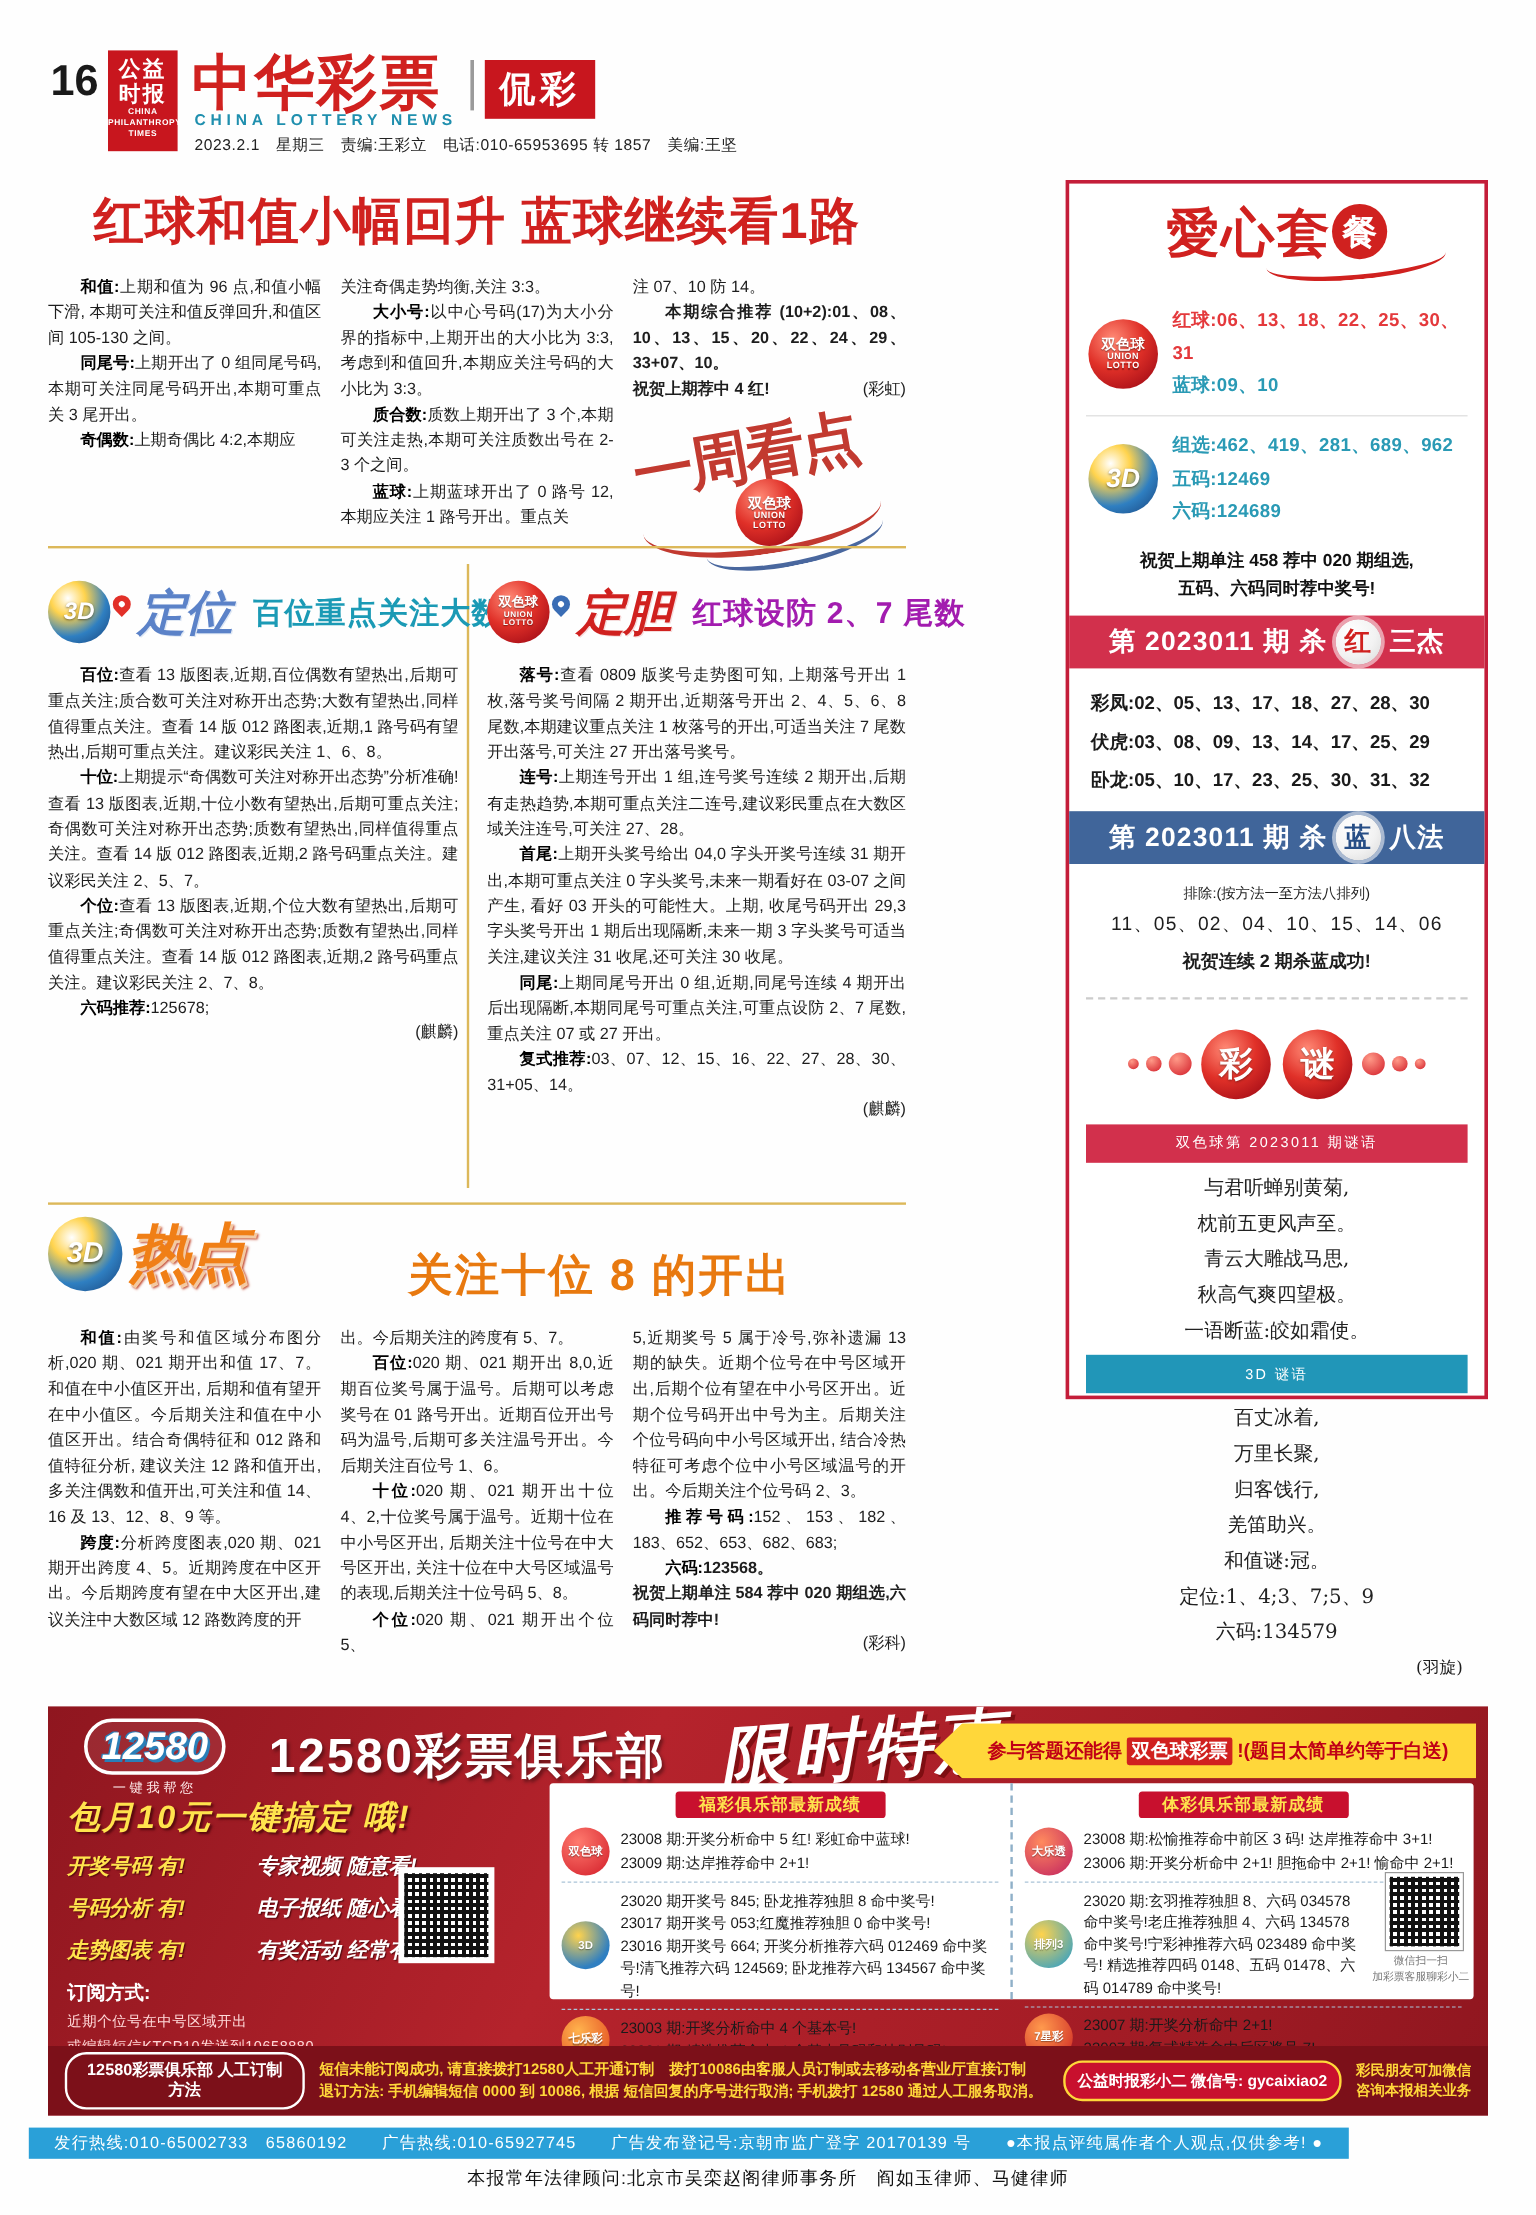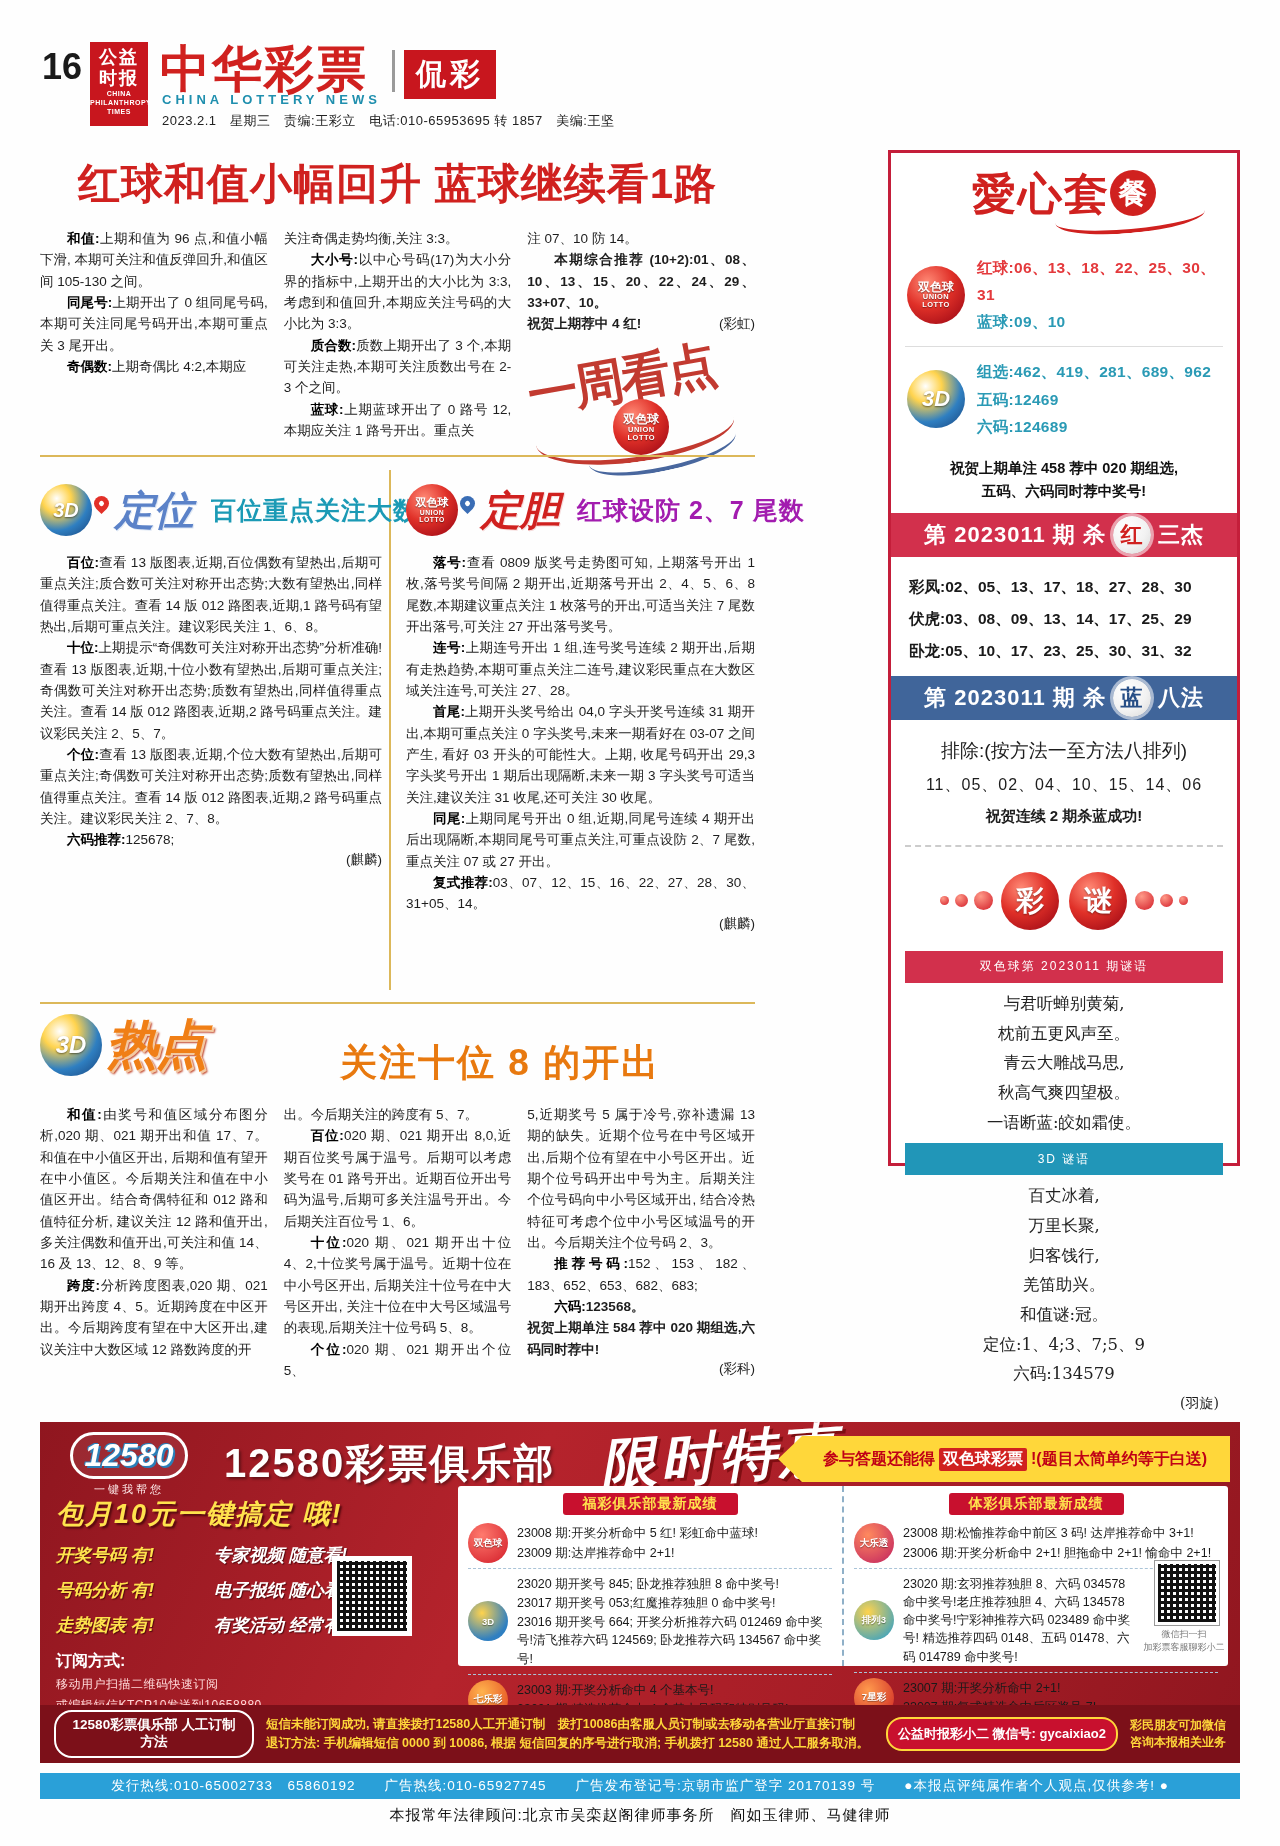--- a/index.html
+++ b/index.html
@@ -97,21 +97,21 @@
   .banner.redb{background:#d2304c;}
   .banner.blueb{background:#40659a;}
   .banner-ball{width:38px;height:38px;border-radius:50%;background:radial-gradient(circle at 35% 30%,#fff,#f2f2f2 55%,#d8d8d8);
                display:flex;align-items:center;justify-content:center;font-size:22px;font-weight:900;
                box-shadow:0 0 0 3px rgba(255,255,255,.55);}
   .banner-ball.hong{color:#d0211f;}
   .banner-ball.lan{color:#274e86;}
   .sha-lines{padding:6px 4px 2px;}
   .sha-lines div{font-size:15.5px;font-weight:bold;line-height:2.05;color:#1a1a1a;}
   .shalan{text-align:center;padding:4px 0;}
-  .shalan .l1{font-size:19px;line-height:2;}
+  .shalan .l1{font-size:12px;line-height:2;}
   .shalan .l2{font-size:16px;letter-spacing:1px;line-height:1.9;}
   .shalan .l3{font-size:15px;font-weight:900;line-height:2;}
   .dashed{border-top:2px dashed #ccc;margin:10px 0;}
   .caimi{height:88px;display:flex;align-items:center;justify-content:center;gap:6px;}
   .dot{border-radius:50%;background:radial-gradient(circle at 35% 28%,#ff9a88,#d21c28);flex:0 0 auto;}
   .d1{width:9px;height:9px;} .d2{width:13px;height:13px;} .d3{width:19px;height:19px;}
   .caimi-ball{width:58px;height:58px;border-radius:50%;flex:0 0 auto;
               background:radial-gradient(circle at 35% 28%,#ff8a76,#e03028 45%,#a80f18 85%);
               color:#fff;display:flex;align-items:center;justify-content:center;font-size:28px;font-weight:900;
               text-shadow:0 1px 2px rgba(0,0,0,.4);margin:0 2px;}
@@ -174,21 +174,21 @@
   .qr-cap{position:absolute;right:2px;top:142px;width:84px;font-size:9px;color:#777;text-align:center;line-height:1.4;margin-left:38px;}
   .ad-strip{position:absolute;left:0;right:0;bottom:0;height:58px;background:#7c1019;display:flex;
             align-items:center;gap:12px;padding:0 14px;box-sizing:border-box;}
   .strip-pill{border:2px solid #fff;color:#fff;border-radius:18px;font-size:13.5px;font-weight:900;
               padding:5px 12px;flex:0 0 172px;text-align:center;line-height:1.25;}
   .strip-mid{flex:1;color:#ffd73a;font-size:12.5px;line-height:1.55;font-weight:bold;min-width:0;}
   .strip-pill2{background:#c8102e;border:2px solid #ffd73a;color:#fff;border-radius:16px;font-size:13px;
                font-weight:900;padding:6px 10px;flex:0 0 auto;white-space:nowrap;}
   .strip-note{color:#ffd73a;font-size:12px;line-height:1.45;font-weight:bold;text-align:center;flex:0 0 auto;}
   
-  .foot-bar{position:absolute;left:40px;top:1773px;width:1200px;height:26px;background:#2aa0d8;color:#fff;
+  .foot-bar{position:absolute;left:24px;top:1773px;width:1100px;height:26px;background:#2aa0d8;color:#fff;
             font-size:13.5px;line-height:26px;text-align:center;letter-spacing:1px;}
   .lawyer{position:absolute;left:0;top:1806px;width:1280px;text-align:center;font-size:15px;color:#111;letter-spacing:1px;}
 </style>
 </head>
 <body>
 
 <div class="page">
 
   <div class="page-num">16</div>
   <div class="times-box">
@@ -413,21 +413,21 @@
       </div>
       <div class="feat-row">
         <span class="f1">号码分析 有!</span>
         <span class="f2">电子报纸 随心看!</span>
       </div>
       <div class="feat-row">
         <span class="f1">走势图表 有!</span>
         <span class="f2">有奖活动 经常有!</span>
       </div>
       <div class="sub-title">订阅方式:</div>
-      <div class="sub-line">移动用户扫描二维码快速订阅</div>
+      <div class="sub-line">近期个位号在中号区域开出</div>
       <div class="sub-line">或编辑短信KTCP10发送到10658880</div>
       <div class="sub-line">根据提示信息即可成功订制!</div>
       <div class="sub-line">详情见网站活动页面</div>
     </div>
     <div class="ad-qr-left">
         <div class="qr-pat"></div>
       </div>
 
     <div class="ad-panel">
       <div class="half">

